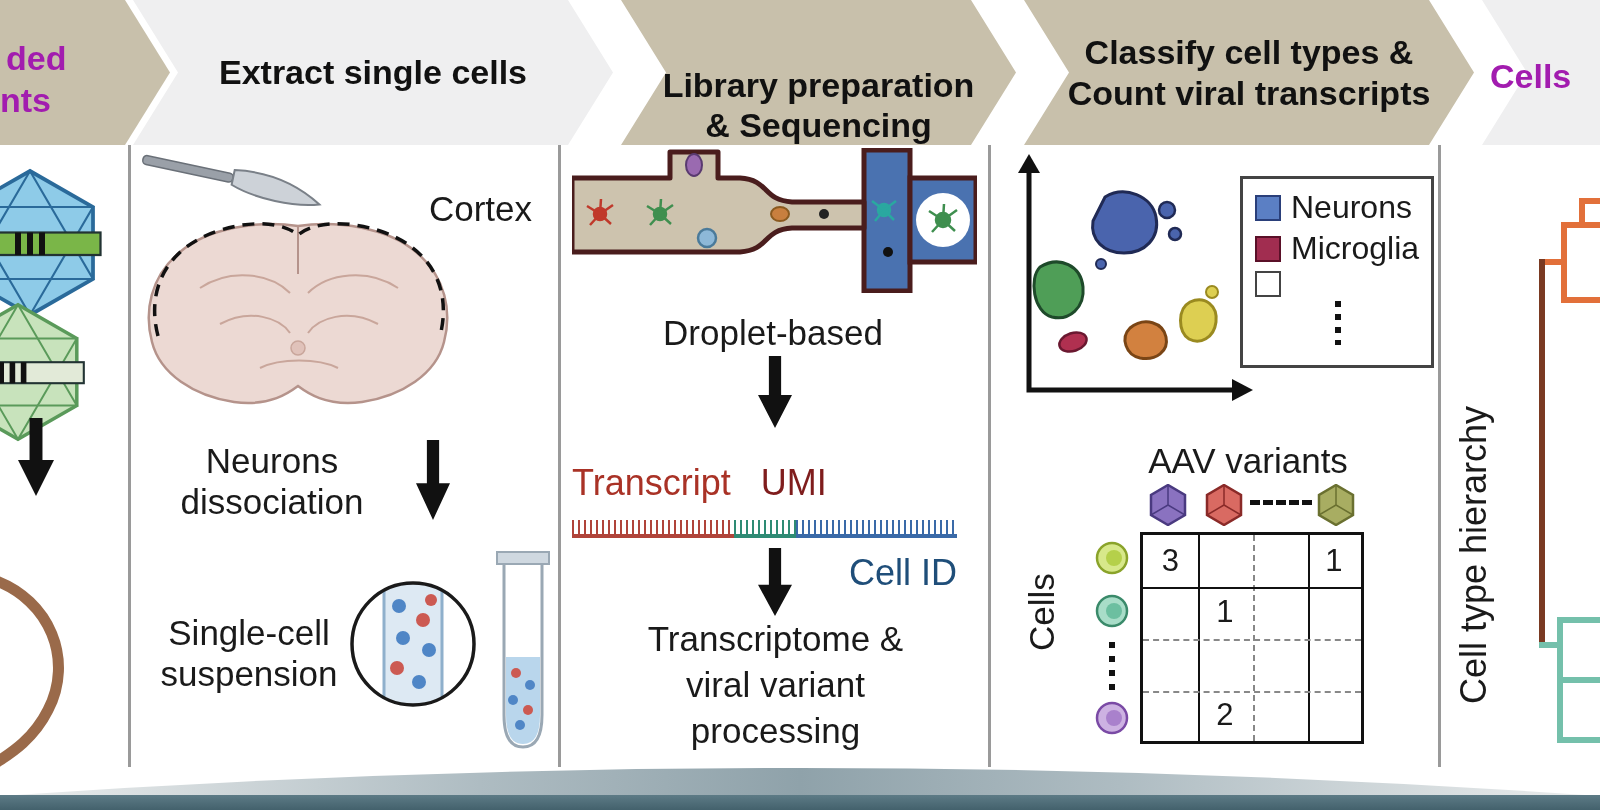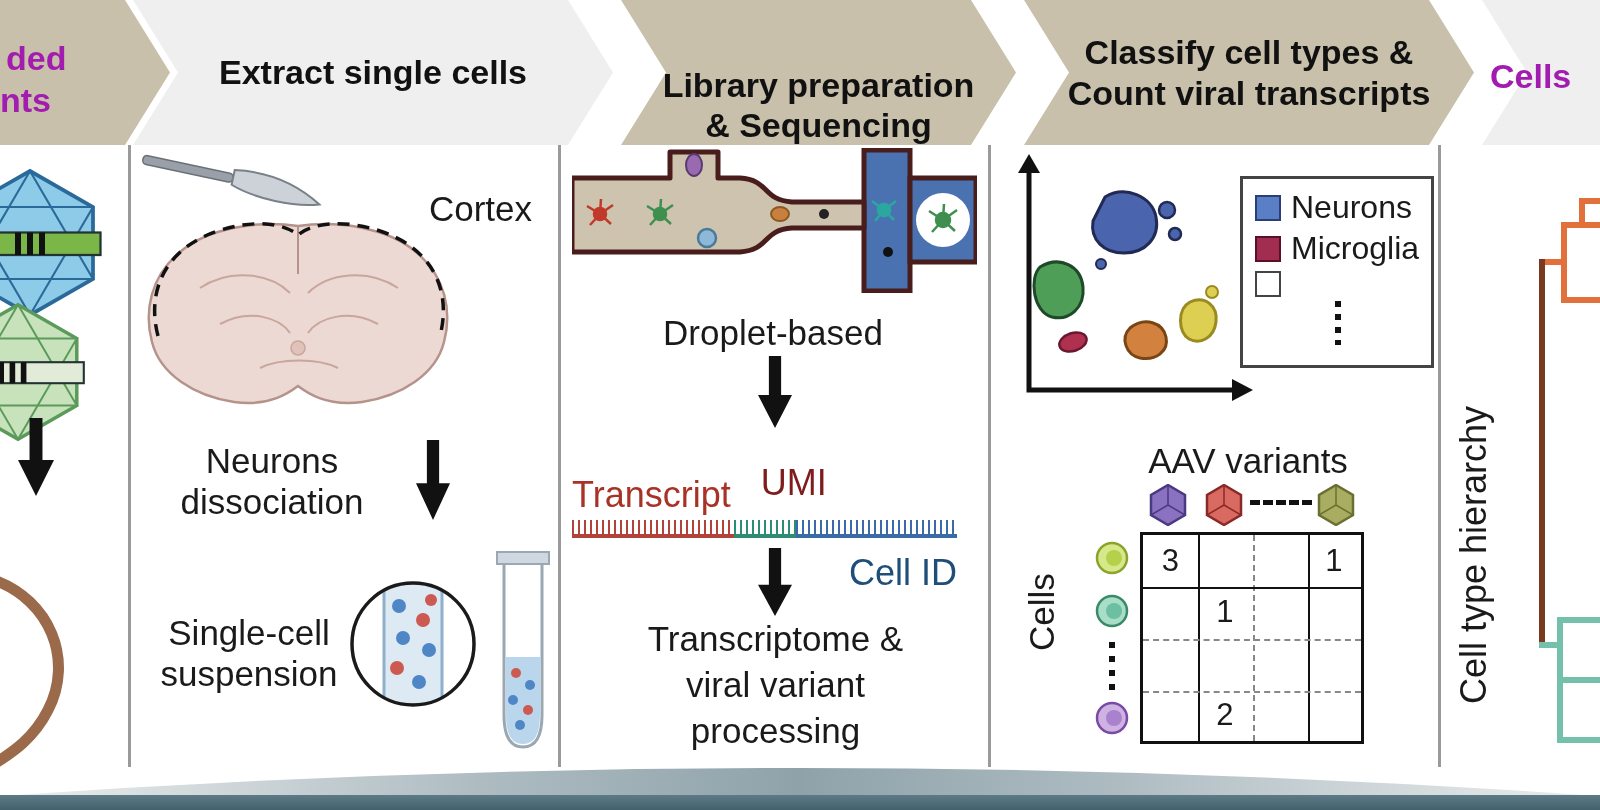--- a/index.html
+++ b/index.html
@@ -193,21 +193,21 @@
     <g stroke="#3f8f4f" stroke-width="2.5" fill="none">
       <circle cx="371" cy="72" r="7" fill="#3f8f4f"></circle>
       <path d="M371,72 l-14,-9 M371,72 l-11,12 M371,72 l14,-10 M371,72 l12,11 M371,72 l1,-16"></path>
     </g>
   </svg>
 
   <div class="fig-label" style="left:623px;top:312px;width:300px;">Droplet-based</div>
   <div class="darr" style="left:758px;top:356px;width:34px;height:72px;"></div>
 
   <div class="abs" style="left:572px;top:462px;width:390px;display:flex;gap:30px;font-size:36px;">
-    <span style="color:#a93226;margin-top:12px;">Transcript</span>
+    <span style="color:#a93226;">Transcript</span>
     <span style="color:#7f1d1d;">UMI</span>
   </div>
 
   <div class="seq" style="left:572px;top:520px;">
     <div class="seg red"></div>
     <div class="seg green"></div>
     <div class="seg blue"></div>
   </div>
 
   <div class="fig-label" style="left:805px;top:552px;width:152px;text-align:right;color:#1f4e79;font-size:36px;">Cell ID</div>

